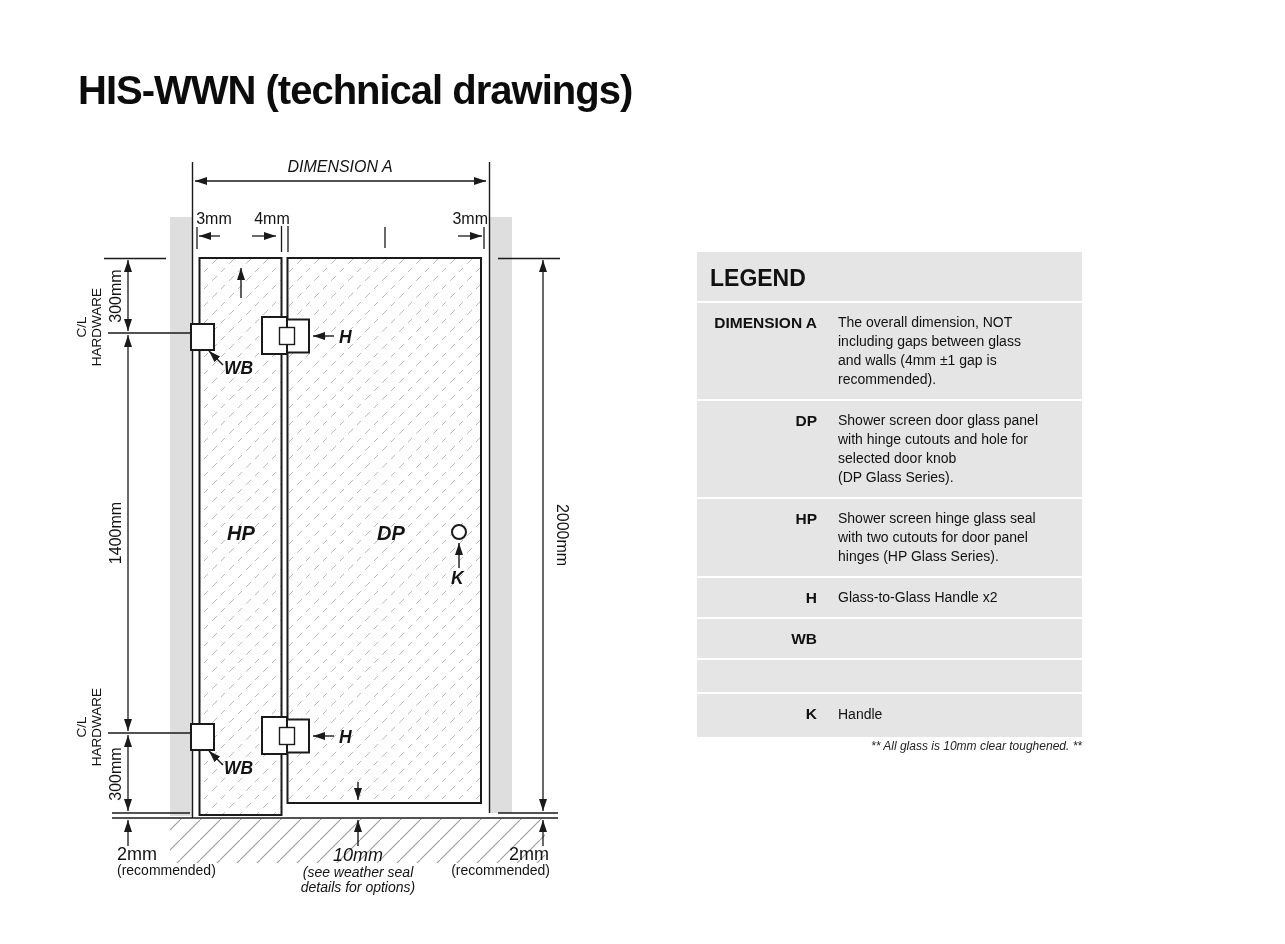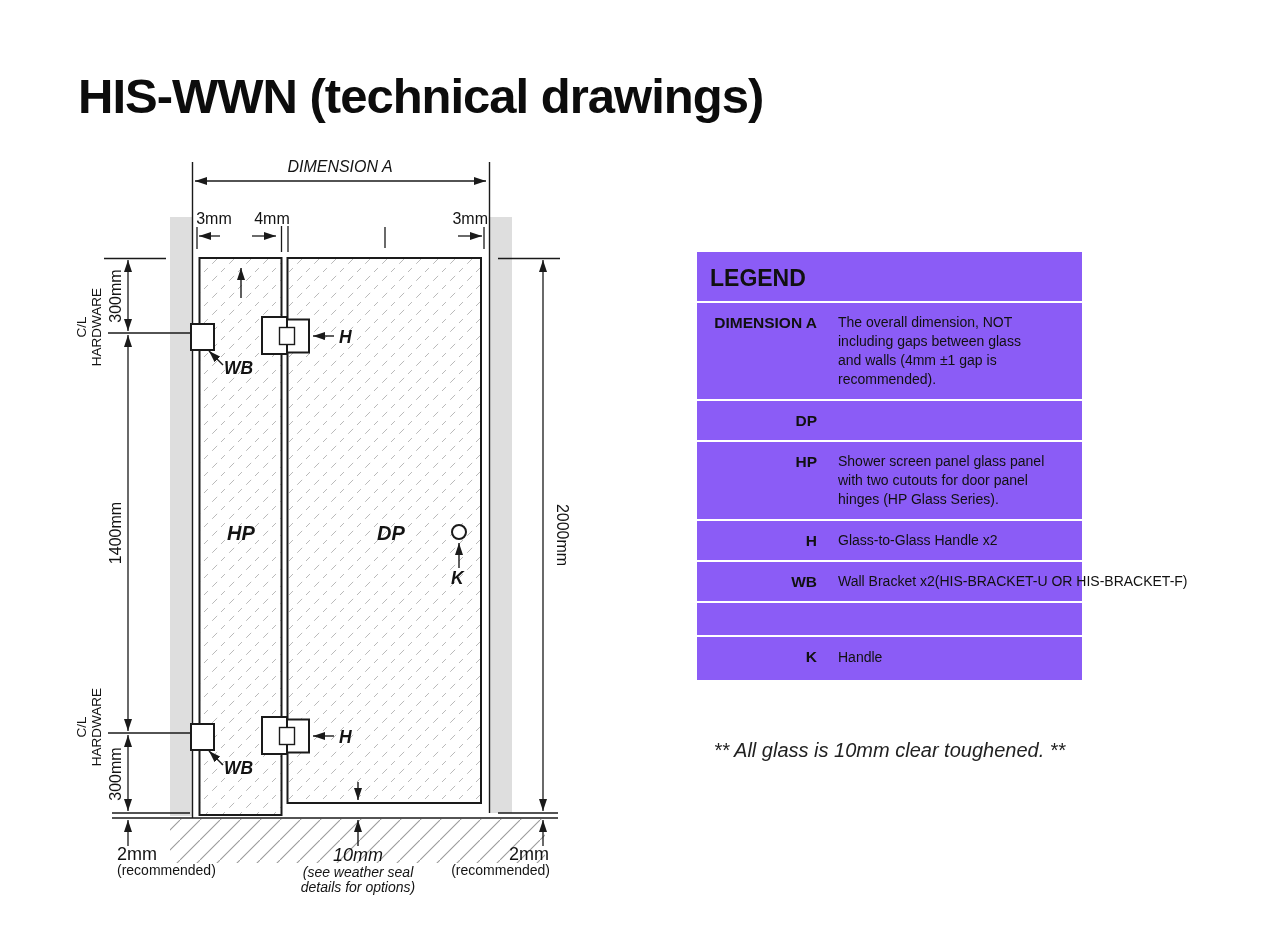--- a/index.html
+++ b/index.html
@@ -1,44 +1,44 @@
 <!DOCTYPE html>
 <html><head>
 <meta charset="utf-8">
 <style>
   html,body{margin:0;padding:0;background:#ffffff;}
   body{width:1285px;height:944px;position:relative;overflow:hidden;
        font-family:"Liberation Sans",sans-serif;color:#111;}
-  .title{position:absolute;left:78px;top:68px;font-size:49px;font-weight:bold;
+  .title{position:absolute;left:78px;top:68px;font-size:40px;font-weight:bold;
          letter-spacing:-1px;color:#0c0c0c;}
   #drawing{position:absolute;left:60px;top:140px;width:520px;height:770px;overflow:visible;}
   #drawing text{font-family:"Liberation Sans",sans-serif;fill:#131313;}
   .dim{font-size:16px;}
   .dim-i{font-size:16px;font-style:italic;}
   .small{font-size:13.5px;}
   .panel{font-size:20px;font-weight:bold;font-style:italic;}
   .hw{font-size:17.5px;font-weight:bold;font-style:italic;}
   .val{font-size:18px;}
   .val-i{font-size:18px;font-style:italic;}
   .note{font-size:14px;}
   .note-i{font-size:14px;font-style:italic;}
   
-  .legend{position:absolute;left:697px;top:252px;width:385px;background:#8b5cf6;}
+  .legend{position:absolute;left:697px;top:252px;width:385px;background:#e5e5e5;}
   .legend-title{font-size:23px;font-weight:bold;padding:13px 0 9px 13px;
                 border-bottom:2px solid #ffffff;letter-spacing:0;}
   .lrow{display:flex;padding:10px 0;border-bottom:2px solid #ffffff;align-items:flex-start;}
   .lrow:last-child{border-bottom:none;}
   .lrow .term{width:120px;min-width:120px;text-align:right;font-weight:bold;
               font-size:15.5px;padding-right:21px;line-height:19px;}
   .lrow .desc{font-size:14px;line-height:19px;white-space:pre;}
   .lrow.empty{height:12px;}
   .lrow.row-k{padding:10px 0 12px 0;}
   .lrow.row-k .desc{font-size:14px;line-height:21px;}
-  .footnote{position:absolute;left:697px;top:739px;width:385px;text-align:center;
-            font-size:20px;font-style:italic;color:#222;}
+  .footnote{position:absolute;left:697px;top:739px;width:385px;text-align:right;
+            font-size:12px;font-style:italic;color:#222;}
 </style>
 </head>
 <body>
 
 <div class="title">HIS-WWN (technical drawings)</div>
 
 <svg id="drawing" viewBox="60 140 520 770">
   <defs>
     <marker id="ah" orient="auto-start-reverse" markerUnits="userSpaceOnUse" markerWidth="13" markerHeight="8" refX="12" refY="4">
       <path d="M0,0 L12,4 L0,8 z" fill="#1a1a1a"></path>
@@ -145,34 +145,37 @@
   <div class="legend-title">LEGEND</div>
   <div class="lrow">
     <div class="term">DIMENSION A</div>
     <div class="desc">The overall dimension, NOT
 including gaps between glass
 and walls (4mm ±1 gap is
 recommended).</div>
   </div>
   <div class="lrow">
     <div class="term">DP</div>
+    <div class="desc">Shower screen door glass panel
+with hinge cutouts and hole for
+selected door knob
+(DP Glass Series).</div>
   </div>
   <div class="lrow">
     <div class="term">HP</div>
-    <div class="desc">Shower screen panel glass panel
+    <div class="desc">Shower screen hinge glass seal
 with two cutouts for door panel
 hinges (HP Glass Series).</div>
   </div>
   <div class="lrow">
     <div class="term">H</div>
     <div class="desc">Glass-to-Glass Handle x2</div>
   </div>
   <div class="lrow">
     <div class="term">WB</div>
-    <div class="desc">Wall Bracket x2(HIS-BRACKET-U OR HIS-BRACKET-F)</div>
   </div>
   <div class="lrow empty">
     <div class="term"></div>
     <div class="desc"></div>
   </div>
   <div class="lrow row-k">
     <div class="term">K</div>
     <div class="desc">Handle</div>
   </div>
 </div>

